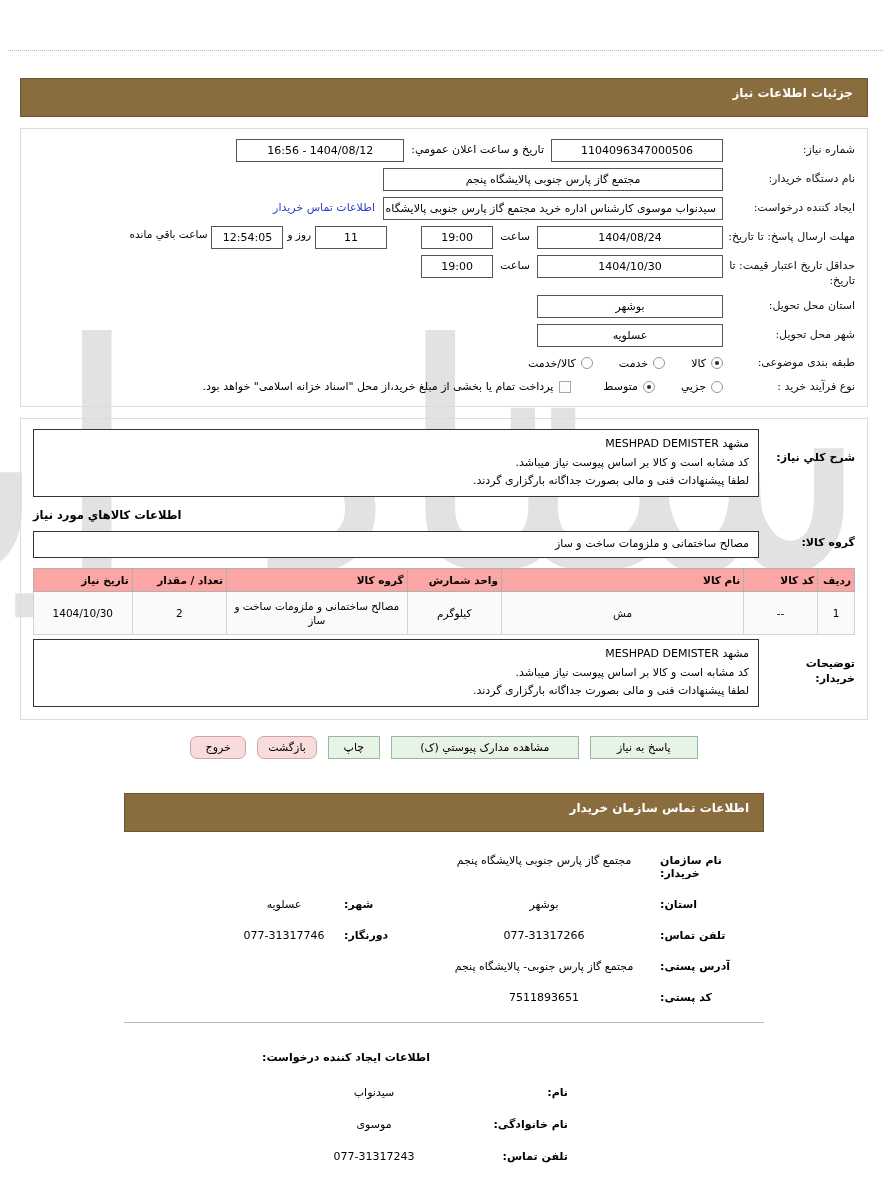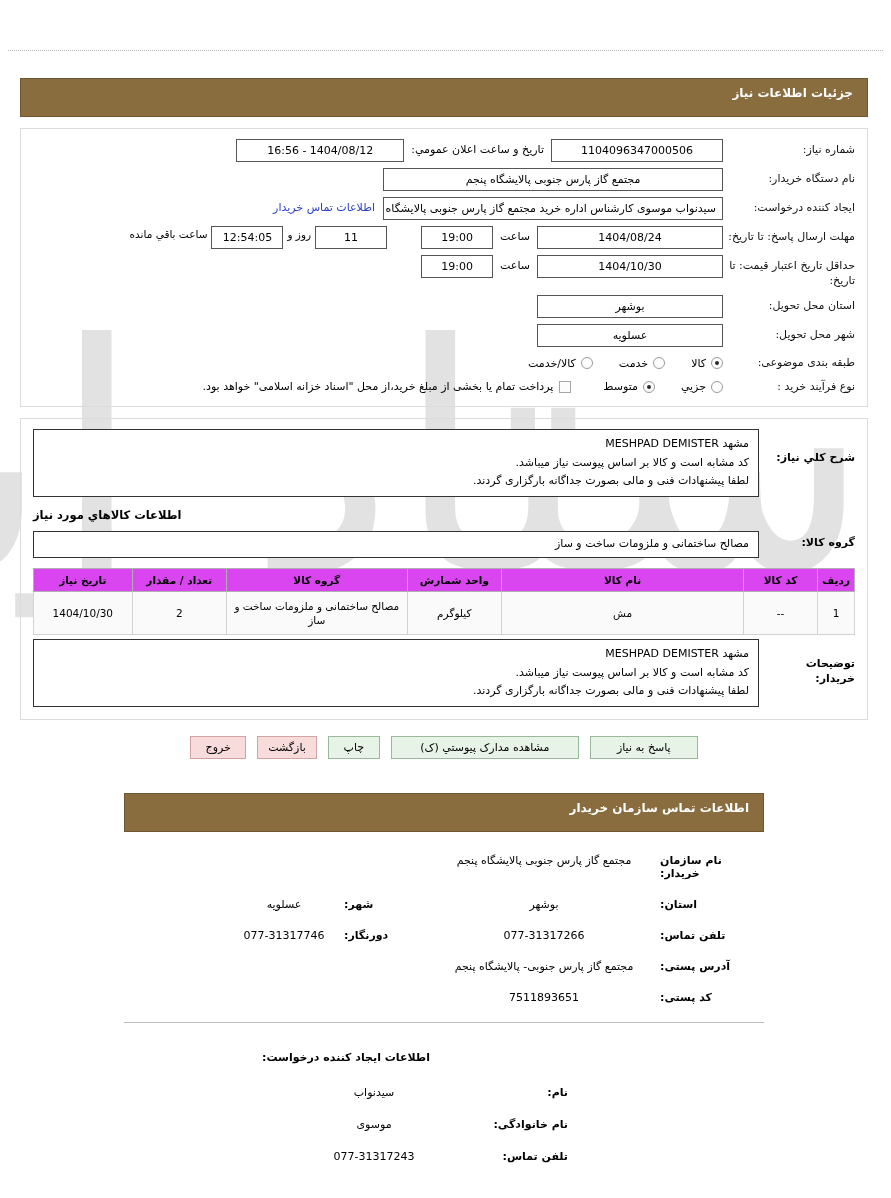--- a/index.html
+++ b/index.html
@@ -195,25 +195,25 @@
 
   
   table.goods {
     width: 100%;
     border-collapse: collapse;
     margin-top: 10px;
     background: #fff;
     font-size: 10.5px;
   }
   table.goods th {
-    background: #d946ef;
+    background: #fca5a5;
     border: 1px solid #b0b0b0;
     font-weight: bold;
     padding: 5px 3px;
-    text-align: center;
+    text-align: right;
     color: #000;
     font-size: 10.5px;
   }
   table.goods td {
     border: 1px solid #d3d3d3;
     background: #fafafa;
     padding: 7px 4px;
     text-align: center;
     line-height: 1.35;
     color: #000;
@@ -237,21 +237,21 @@
     font-family: inherit;
     white-space: nowrap;
   }
   .btn.red {
     background: #f8dcdc;
     border-color: #d2a3a3;
   }
   .btn.w110 { min-width: 108px; }
   .btn.w190 { min-width: 188px; }
   .btn.w52 { min-width: 52px; }
-  .btn.w56 { min-width: 56px; }
+  .btn.w56 { min-width: 56px; border-radius: 7px; }
 
   
   .contact-wrap {
     margin-top: 34px;
   }
   .contact-head {
     width: 640px;
     margin: 0 auto;
   }
   .contact-body {

